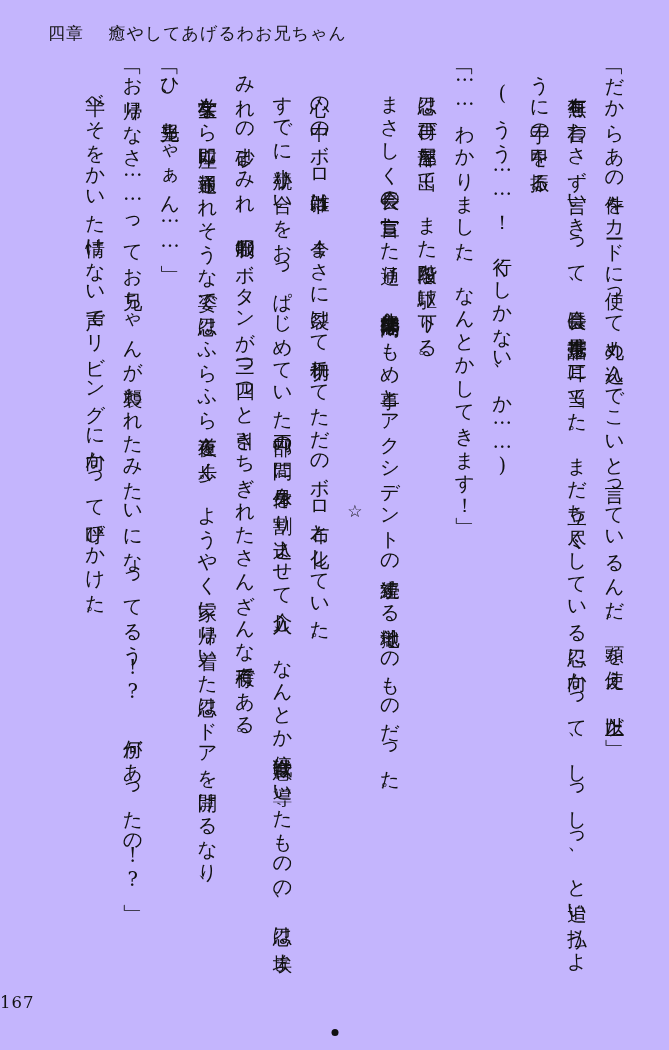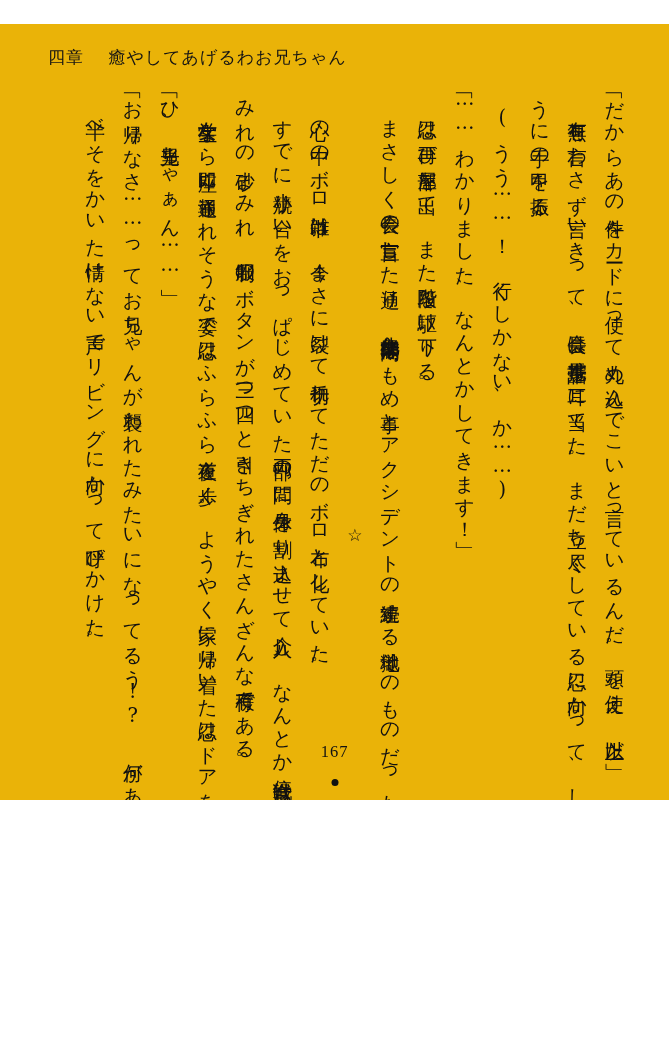--- a/index.html
+++ b/index.html
@@ -7,24 +7,23 @@
     padding: 0;
     background: #ffffff;
   }
   body {
     font-family: "DejaVu Serif", "Liberation Serif", serif;
     color: #111111;
   }
   #page {
     position: relative;
     width: 669px;
-    height: 776px;
-    background: #eab308;
+    height: 1050px;
+    background: #c4b5fd;
     overflow: hidden;
-    margin-top: 24px;
   }
 
   
   #header {
     position: absolute;
     top: 22px;
     left: 48px;
     right: 48px;
     height: 30px;
     font-size: 17px;
@@ -71,25 +70,23 @@
     padding: 0;
     color: #111;
   }
 
   
   #page-number {
     position: absolute;
     bottom: 38px;
     left: 0;
     right: 0;
-    text-align: center;
     font-size: 16.5px;
     letter-spacing: 1px;
     color: #121212;
-    font-family: Liberation Serif, serif;
   }
   
   #bottom-dot {
     position: absolute;
     bottom: 14px;
     left: 50%;
     transform: translateX(-50%);
     width: 7px;
     height: 7px;
     border-radius: 50%;

